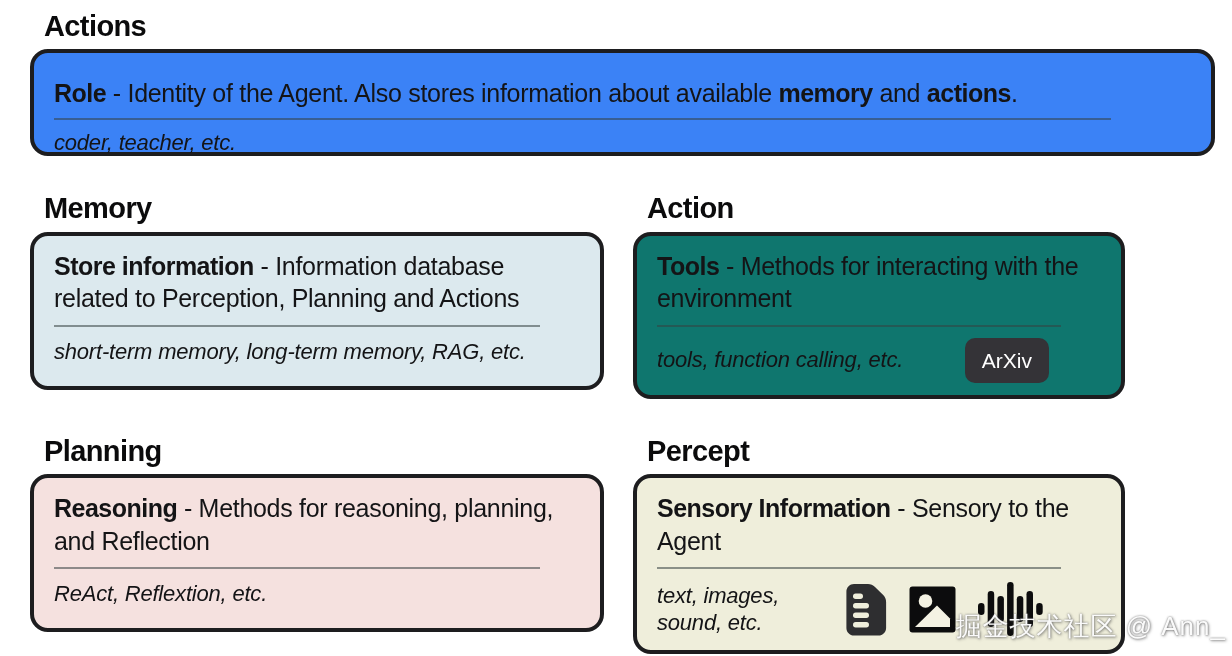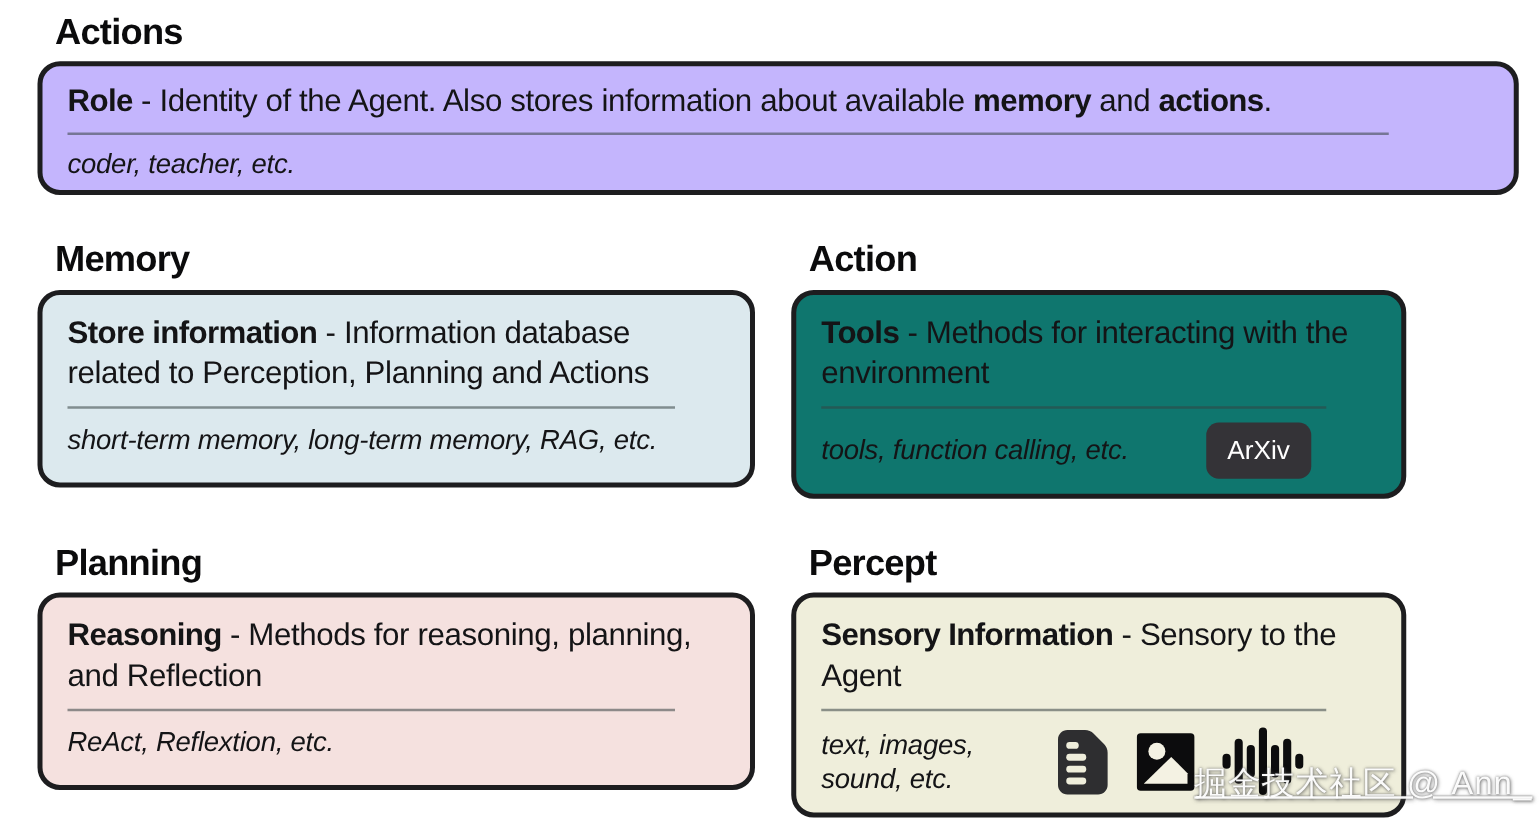--- a/index.html
+++ b/index.html
@@ -42,21 +42,21 @@
   }
   .examples {
     font-style: italic;
     font-size: 22px;
     letter-spacing: -0.2px;
     line-height: 1.25;
   }
   .example-row { display: flex; align-items: center; }
 
   
-  .profile-card { background: #c4b5fd; height: 107px; padding-top: 12px; }
+  .profile-card { background: #3b82f6; height: 107px; padding-top: 24px; }
   .profile-card hr { margin-right: 80px; margin-top: 8px; margin-bottom: 9px; }
 
   
   .row { display: flex; gap: 29px; margin-top: 36px; }
   .col-left  { width: 574px; }
   .col-right { width: 492px; }
   .row .card { min-height: 158px; }
 
   .memory-card   { background: #dce9ee; }
   .action-card   { background: #0f766e; }
@@ -83,21 +83,20 @@
 
   .watermark {
     position: absolute;
     right: 6px;
     bottom: 12px;
     font-size: 26px;
     color: rgba(255, 255, 255, 0.96);
     text-shadow: 0 0 2px rgba(90,90,90,0.8), 1px 1px 3px rgba(60,60,60,0.55);
     letter-spacing: 1px;
     white-space: nowrap;
-    text-decoration: underline;
   }
 </style>
 </head>
 <body>
 
 <div class="page">
 
   <section>
     <h2 class="section-heading">Actions</h2>
     <div class="card profile-card">

